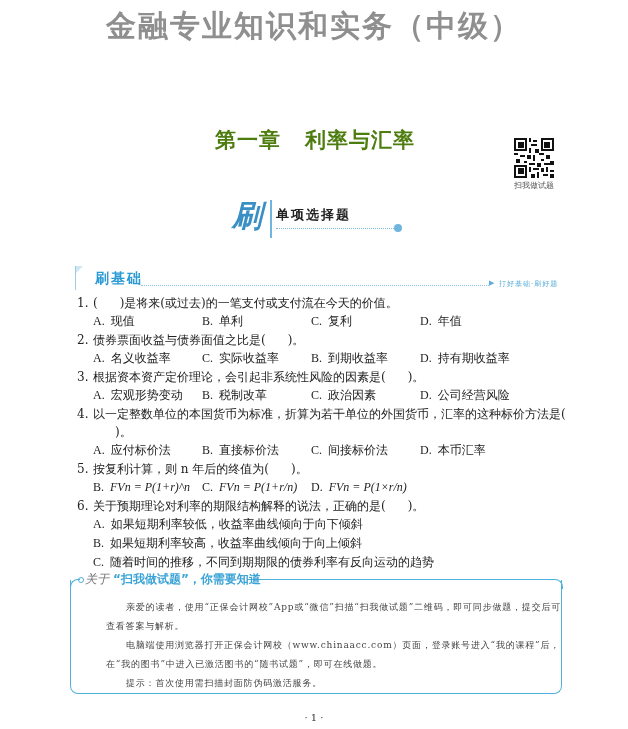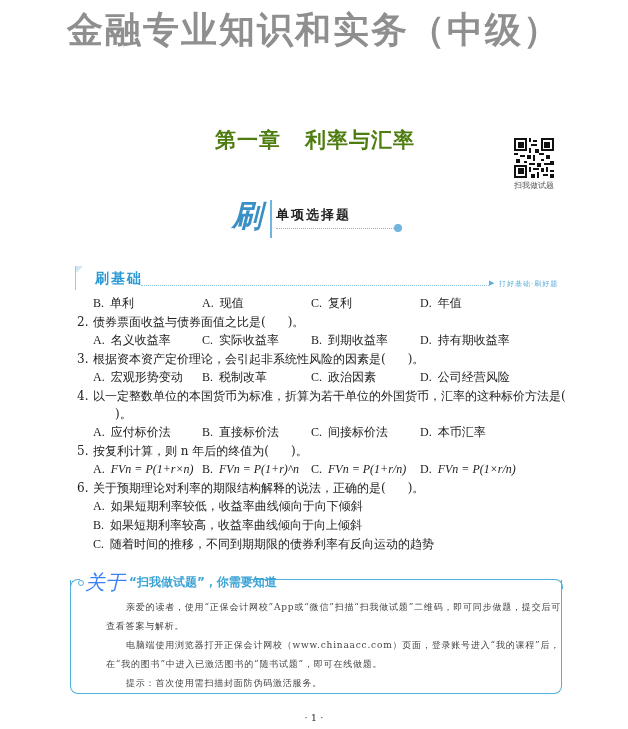--- a/index.html
+++ b/index.html
@@ -1,21 +1,21 @@
 <!DOCTYPE html>
 <html><head>
   <meta charset="utf-8">
   <style>
     * { margin: 0; padding: 0; box-sizing: border-box; }
     html, body { width: 628px; height: 729px; background: #ffffff; overflow: hidden; }
     body { position: relative; font-family: "DejaVu Serif", "Liberation Serif", serif; color: #222; }
 
     .book-title {
       position: absolute; left: 0; top: 6px; width: 628px; text-align: center;
-      font-size: 36px; font-weight: bold; color: #8f8f8f; letter-spacing: 2px;
+      font-size: 30px; font-weight: bold; color: #8f8f8f; letter-spacing: 2px;
       font-family: "DejaVu Serif", serif;
     }
 
     .chapter-title {
       position: absolute; left: 200px; top: 126px; width: 230px; text-align: center;
       font-family: "DejaVu Sans", sans-serif; font-size: 21px; font-weight: bold; color: #4d7c0f;
       letter-spacing: 1px;
     }
     .chapter-title .sp { display: inline-block; width: 24px; }
 
@@ -71,21 +71,21 @@
     .info-box .top-curve-right {
       position: absolute; right: -1.5px; top: -1px; width: 10px; height: 10px;
       border-top: 1.5px solid #4fb0dd; border-right: 1.5px solid #4fb0dd; border-radius: 0 8px 0 0;
     }
     .info-box .top-curve-left {
       position: absolute; left: -1.5px; top: -1px; width: 10px; height: 10px;
       border-top: 1.5px solid #4fb0dd; border-left: 1.5px solid #4fb0dd; border-radius: 8px 0 0 0;
     }
     .info-header { position: absolute; left: 78px; top: 569px; height: 20px; white-space: nowrap; }
     .info-header .circ { display: inline-block; width: 6px; height: 6px; border: 1px solid #4fb0dd; border-radius: 50%; vertical-align: middle; margin-right: 1px; }
-    .info-header .about { font-size: 20px; font-style: italic; color: #3b82f6; font-family: "DejaVu Serif", serif; vertical-align: middle; }
+    .info-header .about { font-size: 12px; font-style: italic; color: #737373; font-family: "DejaVu Serif", serif; vertical-align: middle; }
     .info-header .rest { font-size: 12px; font-weight: bold; color: #3aa3d6; font-family: "DejaVu Sans", sans-serif; vertical-align: middle; margin-left: 4px; }
 
     .info-body { position: absolute; left: 106px; top: 598px; width: 460px; font-size: 9px; color: #444; line-height: 19px; letter-spacing: 0.8px; }
     .info-body p { text-indent: 20px; }
 
     .page-number { position: absolute; left: 0; top: 712px; width: 628px; text-align: center; font-size: 10px; color: #333; }
   </style>
 </head>
 <body>
 
@@ -153,23 +153,24 @@
   <span class="corner-line"></span>
   <span class="title">刷基础</span>
   <span class="dotline"></span>
   <span class="arrow">▶</span>
   <span class="slogan">打好基础·刷好题</span>
 </div>
 
 <div class="questions">
 
   <div class="q">
-    <div class="opts">
+    <div class="q-stem"><span class="num">1.</span><span>(</span><span class="blank"></span><span>)是将来(或过去)的一笔支付或支付流在今天的价值。</span></div>
+    <div class="opts">
+      <div class="opt"><span class="letter">A.</span><span>现值</span></div>
       <div class="opt"><span class="letter">B.</span><span>单利</span></div>
-      <div class="opt"><span class="letter">A.</span><span>现值</span></div>
       <div class="opt"><span class="letter">C.</span><span>复利</span></div>
       <div class="opt"><span class="letter">D.</span><span>年值</span></div>
     </div>
   </div>
 
   <div class="q">
     <div class="q-stem"><span class="num">2.</span><span>债券票面收益与债券面值之比是(</span><span class="blank"></span><span>)。</span></div>
     <div class="opts">
       <div class="opt"><span class="letter">A.</span><span>名义收益率</span></div>
       <div class="opt"><span class="letter">C.</span><span>实际收益率</span></div>
@@ -194,21 +195,20 @@
       <div class="opt"><span class="letter">A.</span><span>应付标价法</span></div>
       <div class="opt"><span class="letter">B.</span><span>直接标价法</span></div>
       <div class="opt"><span class="letter">C.</span><span>间接标价法</span></div>
       <div class="opt"><span class="letter">D.</span><span>本币汇率</span></div>
     </div>
   </div>
 
   <div class="q">
     <div class="q-stem"><span class="num">5.</span><span>按复利计算，则 n 年后的终值为(</span><span class="blank"></span><span>)。</span></div>
     <div class="opts formula">
-      <div class="opt"><span class="letter">A.</span><span class="ital">FVn = P(1+r×n)</span></div>
       <div class="opt"><span class="letter">B.</span><span class="ital">FVn = P(1+r)^n</span></div>
       <div class="opt"><span class="letter">C.</span><span class="ital">FVn = P(1+r/n)</span></div>
       <div class="opt"><span class="letter">D.</span><span class="ital">FVn = P(1×r/n)</span></div>
     </div>
   </div>
 
   <div class="q">
     <div class="q-stem"><span class="num">6.</span><span>关于预期理论对利率的期限结构解释的说法，正确的是(</span><span class="blank"></span><span>)。</span></div>
     <div class="opts stacked">
       <div class="opt"><span class="letter">A.</span><span>如果短期利率较低，收益率曲线倾向于向下倾斜</span></div>

